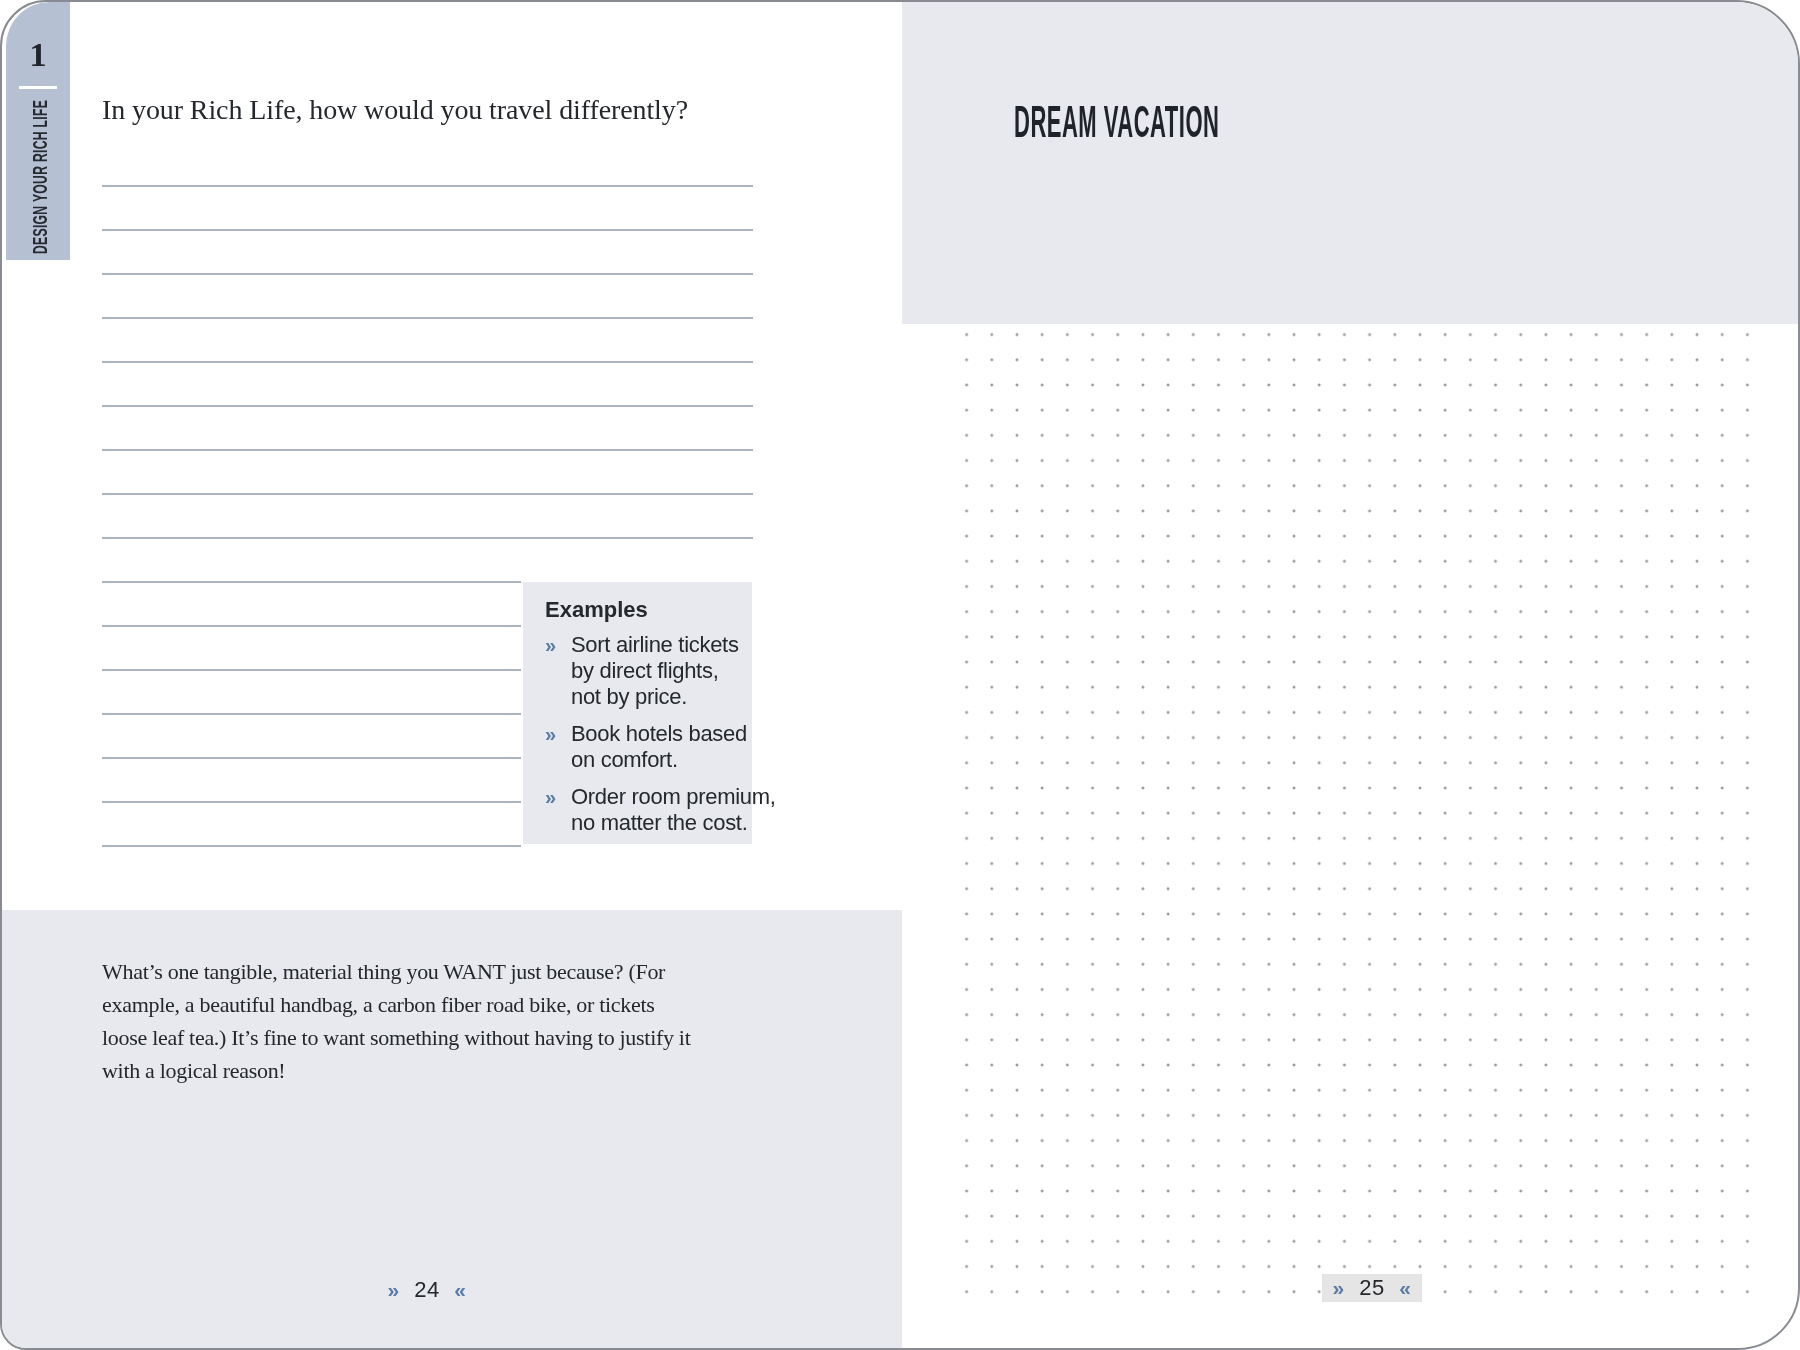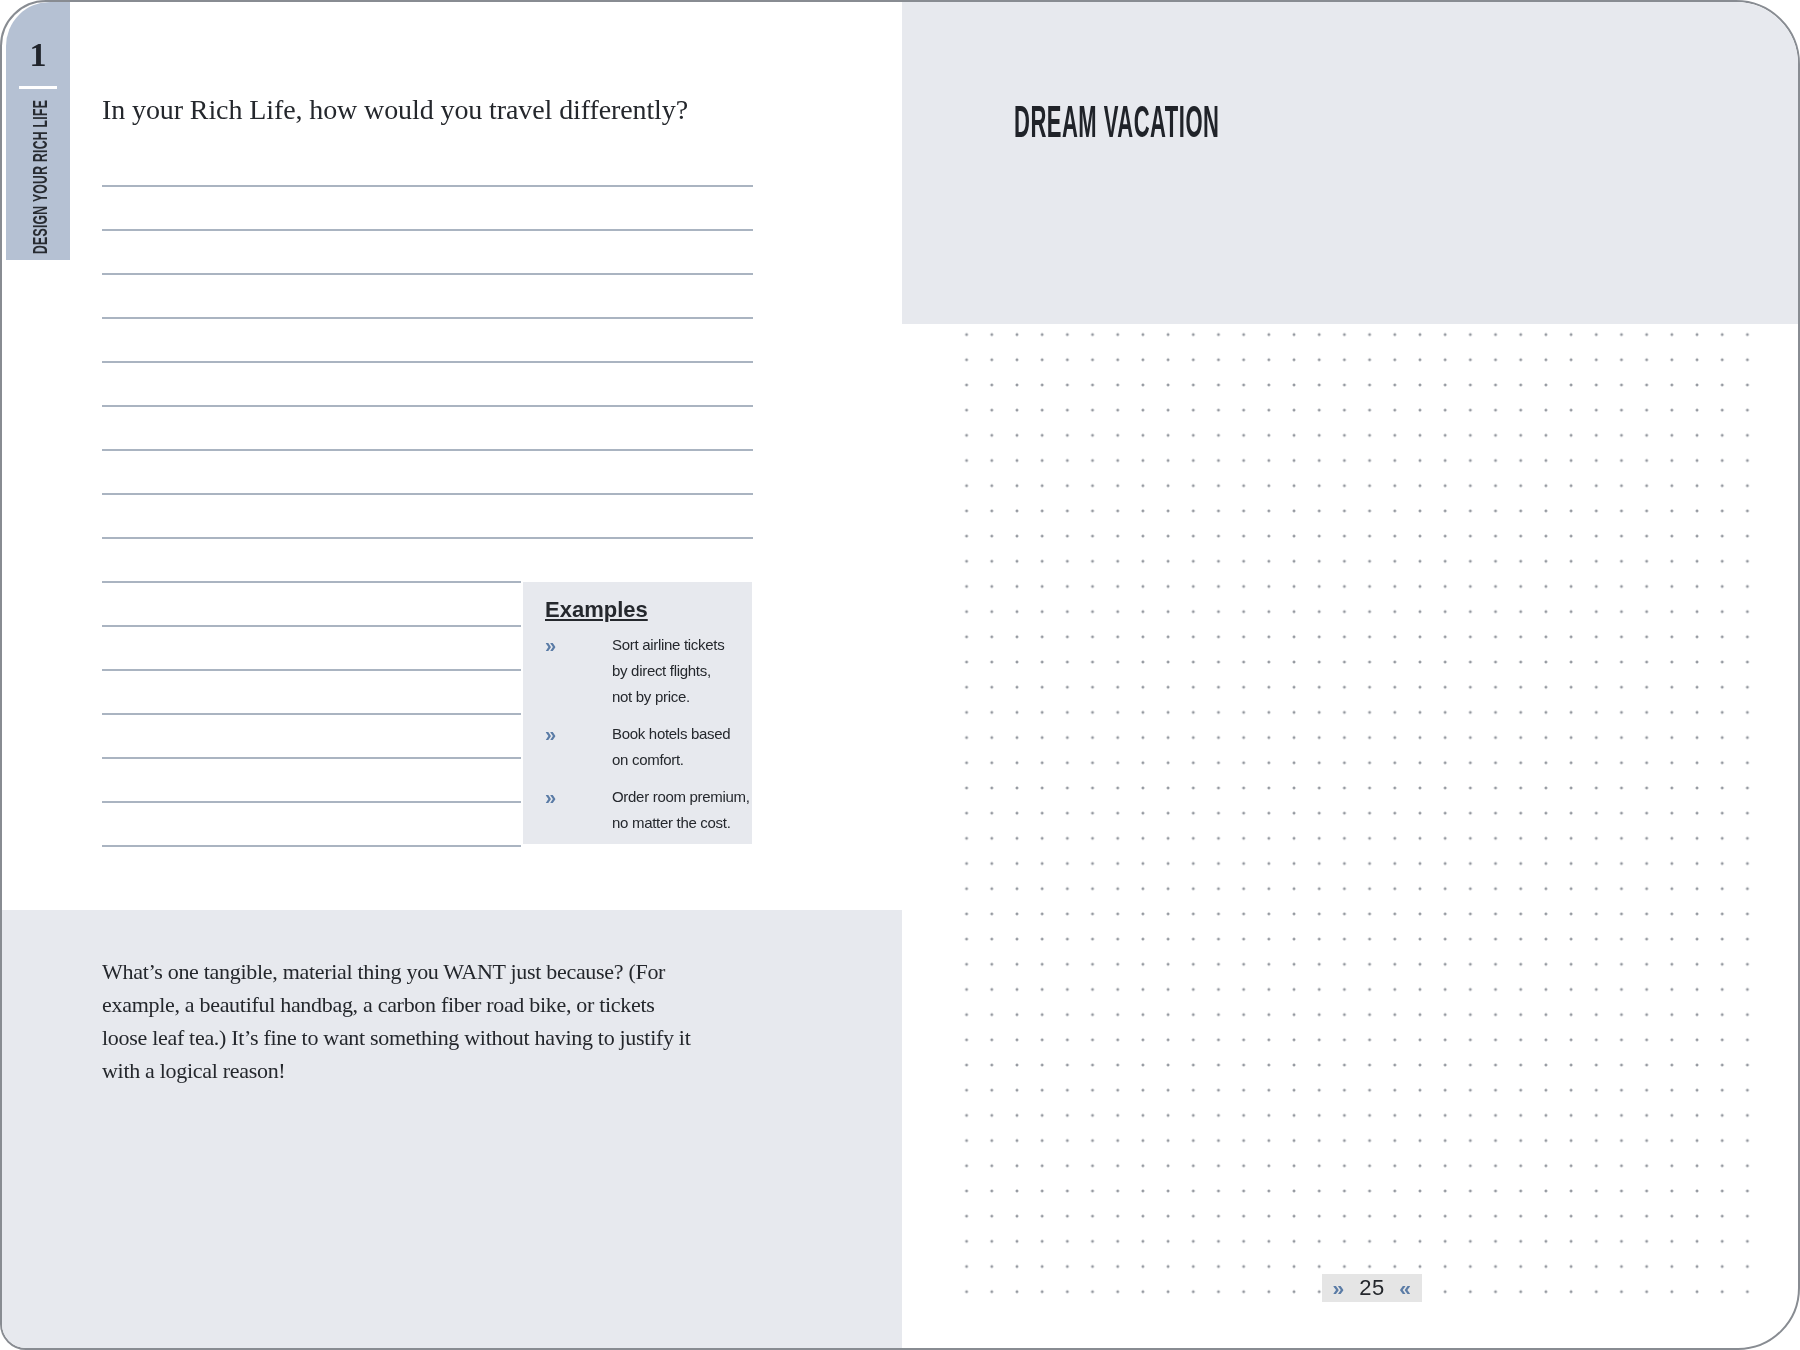--- a/index.html
+++ b/index.html
@@ -30,24 +30,24 @@
     letter-spacing:0.5px;color:#272b31;
   }
   
   .q-top{position:absolute;left:100px;top:92px;width:700px;font-size:28px;letter-spacing:-0.1px;white-space:pre;}
   .wline{position:absolute;height:2px;background:var(--rule-line);}
   .examples{
     position:absolute;left:521px;top:580px;width:229px;height:262px;background:var(--panel-bg);
     box-sizing:border-box;padding:15px 0 0 22px;
     font-family:"Liberation Sans",sans-serif;color:#25282d;
   }
-  .examples-title{margin:0 0 9px 0;font-size:22px;font-weight:bold;text-decoration:underline;}
+  .examples-title{margin:0 0 9px 0;font-size:22px;font-weight:bold;}
   .example-item{display:flex;margin-bottom:11px;}
   .example-chev{width:26px;flex:none;color:var(--accent-blue);font-weight:bold;font-size:20px;line-height:26px;}
-  .example-text{white-space:pre;font-size:15px;line-height:26px;letter-spacing:-0.3px;margin-left:41px;}
+  .example-text{white-space:pre;font-size:22px;line-height:26px;letter-spacing:-0.3px;}
   .bottom-panel{position:absolute;left:0;top:908px;width:900px;height:442px;background:var(--panel-bg);}
   .q-bottom{position:absolute;left:100px;top:45px;width:760px;font-size:22px;line-height:33px;letter-spacing:-0.3px;white-space:pre;}
   
   .right-header{position:absolute;left:900px;top:0;width:900px;height:322px;background:var(--panel-bg);}
   .r-title{
     position:absolute;left:112px;top:98px;line-height:44px;
     font-family:"Liberation Sans",sans-serif;font-weight:bold;font-size:44px;
     letter-spacing:1px;color:#202329;white-space:nowrap;
     transform:scaleX(0.5);transform-origin:0 50%;
   }
@@ -123,20 +123,27 @@
       </div>
   </div>
 
   <div class="bottom-panel">
     <div class="q-bottom">What’s one tangible, material thing you WANT just because? (For
 example, a beautiful handbag, a carbon fiber road bike, or tickets
 loose leaf tea.) It’s fine to want something without having to justify it
 with a logical reason!</div>
   </div>
 
+  <div class="page-num pn-left">
+    <span class="pn-inner">
+      <span class="guillemet">»</span>
+      <span class="pn-number">24</span>
+      <span class="guillemet">«</span>
+    </span>
+  </div>
 
   <div class="right-header">
     <div class="r-title">DREAM VACATION</div>
   </div>
 
   <div class="dot-grid" id="dot-grid" style="width: 806.4px; height: 982.8px;"></div>
 
   <div class="page-num pn-right">
     <span class="pn-inner">
       <span class="guillemet">»</span>

